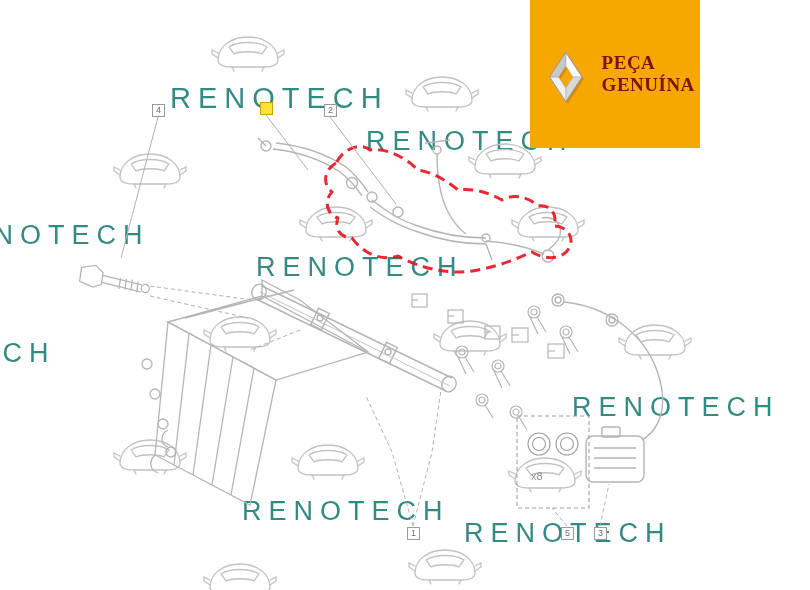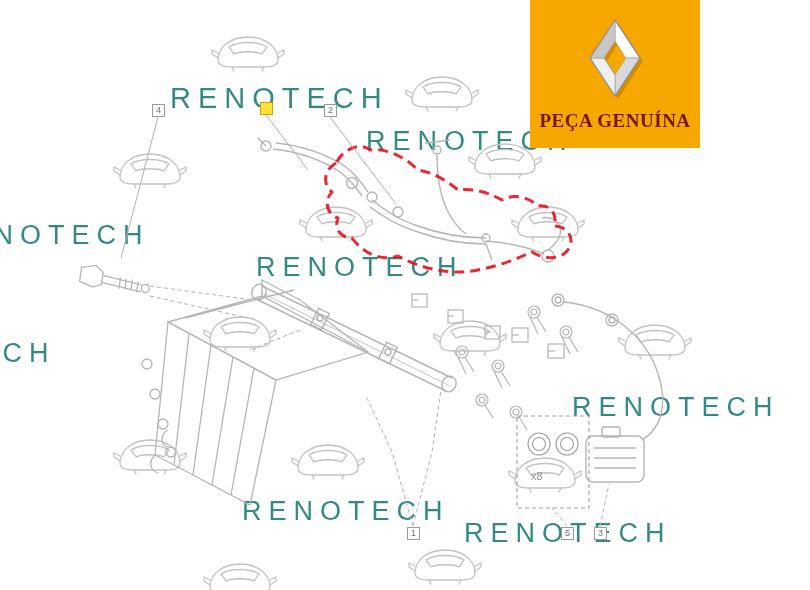--- a/index.html
+++ b/index.html
@@ -18,21 +18,21 @@
   
   .callout{
     position:absolute;width:13px;height:13px;box-sizing:border-box;
     border:1px solid #9a9a9a;background:#ffffff;font-size:9px;line-height:11px;
     color:#6e6e6e;display:flex;align-items:center;justify-content:center;
   }
   .callout.hl{background:#ffe13a;border-color:#c8a500;}
   
   .badge{
     position:absolute;left:530px;top:0;width:170px;height:148px;
-    background:#F7A800;display:flex;flex-direction:column;align-items:center;
+    background:#F7A800;display:flex;align-items:center;
   }
   .badge svg{display:block;margin-top:6px;}
   .badge-label{
     font-family:"Liberation Serif",serif;font-weight:bold;font-size:19px;
     color:#7A1405;letter-spacing:.5px;margin-top:0;
   }
   svg.diagram{position:absolute;left:0;top:0;}
 </style>
 </head>
 <body>

